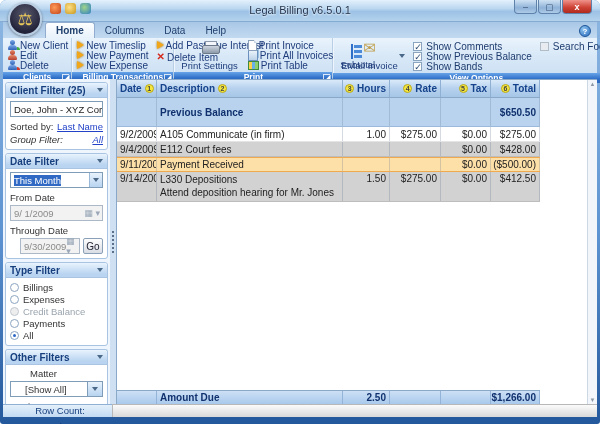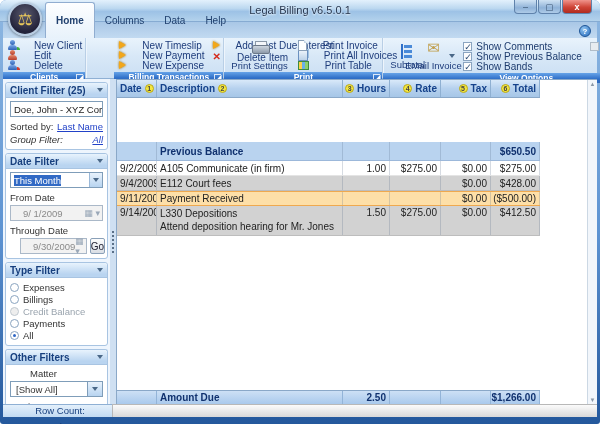--- a/index.html
+++ b/index.html
@@ -27,38 +27,38 @@
   .title-text{position:absolute;top:4px;left:0;right:0;text-align:center;
     font-size:11px;color:#26364f;text-shadow:0 1px 2px rgba(255,255,255,.9);}
   .winbtns{position:absolute;top:0;right:8px;display:flex;}
   .winbtn{height:14px;border:1px solid #5f82ab;border-top:none;display:flex;align-items:center;
     justify-content:center;font-size:9px;color:#fff;border-radius:0 0 4px 4px;margin-left:1px;}
   .btn-min,.btn-max{width:23px;background:linear-gradient(180deg,#cfe2f3,#8fb2d8 60%,#aecbe8);color:#37516f;}
   .btn-close{width:30px;background:linear-gradient(180deg,#f0948c,#cf4437 55%,#b02a1e);font-weight:bold;}
   
   .tabrow{position:absolute;top:22px;left:3px;right:3px;height:16px;
     background:linear-gradient(180deg,#a9c7e6,#c2daf1);display:flex;align-items:flex-end;padding-left:42px;}
-  .tab{padding:12px 10px;font-size:10px;color:#20406e;cursor:default;}
+  .tab{padding:2px 10px;font-size:10px;color:#20406e;cursor:default;}
   .tab.active{background:linear-gradient(180deg,#fdfeff,#e8f2fb);border:1px solid #90add0;border-bottom:none;
     border-radius:3px 3px 0 0;font-weight:bold;}
   .helpbtn{position:absolute;right:6px;top:3px;width:12px;height:12px;border-radius:50%;
     background:radial-gradient(circle at 35% 30%,#8fc3f0,#2a6fc0);color:#fff;font-size:8px;font-weight:bold;
     display:flex;align-items:center;justify-content:center;border:1px solid #1d5496;}
   
   .ribbon{position:absolute;top:38px;left:3px;right:3px;height:41px;
     background:linear-gradient(180deg,#e9f3fc 0%,#d8e8f7 45%,#cbdff3 100%);
     border-bottom:1px solid #8fb0d4;display:flex;}
   .rgroup{display:flex;flex-direction:column;border-right:1px solid #b9cfe6;box-shadow:1px 0 0 #eef5fc;}
   .rgroup-body{flex:1;display:flex;padding:1px 3px 0 3px;}
   .rgroup-bar{height:11px;background:linear-gradient(180deg,#66a3e8,#2f6fc8 60%,#2a66bd);
     color:#fff;font-size:8.5px;font-weight:bold;display:flex;align-items:center;justify-content:center;position:relative;}
   .dlaunch{position:absolute;right:2px;top:2px;width:7px;height:7px;border:1px solid rgba(255,255,255,.8);
     border-right:none;border-bottom:none;font-size:6px;line-height:5px;color:#fff;text-align:right;}
   .smallbtns{display:flex;flex-direction:column;justify-content:space-between;padding:1px 0 2px 2px;}
-  .sbtn{display:flex;align-items:center;gap:16px;height:10px;white-space:nowrap;color:#1e3c7b;cursor:default;text-align:right;}
+  .sbtn{display:flex;align-items:center;gap:2px;height:10px;white-space:nowrap;color:#1e3c7b;cursor:default;text-align:right;}
   .bigbtn{display:flex;flex-direction:column;align-items:center;justify-content:space-between;
     padding:2px 4px 1px 4px;color:#1e3c7b;white-space:nowrap;}
   .bigbtn .lbl{font-size:9.5px;}
   
   .icon-person{position:relative;width:10px;height:10px;display:inline-block;}
   .icon-person::before{content:"";position:absolute;left:2px;top:0;width:5px;height:5px;border-radius:50%;}
   .icon-person::after{content:"";position:absolute;left:0;top:5px;width:9px;height:5px;border-radius:4px 4px 1px 1px;}
   .p-blue::before,.p-blue::after{background:linear-gradient(180deg,#7aa8e8,#2f62b4);}
   .p-dot::after{box-shadow:4px 1px 0 -1px #3fae3f;}
   .p-edit::before,.p-edit::after{background:linear-gradient(180deg,#e88a6a,#b43f2f);}
@@ -97,50 +97,50 @@
   .pbody{padding:3px 4px 4px 4px;}
   .combo{height:16px;background:#fff;border:1px solid #7f9db9;display:flex;align-items:center;
     justify-content:space-between;padding-left:3px;font-size:9.5px;color:#222;overflow:hidden;white-space:nowrap;}
   .combo .arrowbox{width:13px;height:100%;flex:0 0 13px;background:linear-gradient(180deg,#e8f2fc,#b8d4f0);
     border-left:1px solid #9ab8d8;display:flex;align-items:center;justify-content:center;}
   .kv{display:flex;justify-content:space-between;margin-top:4px;font-size:9.5px;color:#333;}
   .link{color:#2242c8;text-decoration:underline;}
   .sel{background:#316ac5;color:#fff;}
   .flabel{margin:4px 0 2px 0;color:#333;font-size:9.5px;}
   .dfield{height:16px;background:#f2f2f2;border:1px solid #aab8c8;display:flex;align-items:center;
-    justify-content:space-between;padding:0 2px 0 12px;color:#8a8a8a;font-size:9.5px;}
+    justify-content:space-between;padding:0 2px 0 3px;color:#8a8a8a;font-size:9.5px;}
   .cal{color:#9aa8b8;font-size:9px;}
   .gobtn{height:16px;width:20px;margin-left:3px;background:linear-gradient(180deg,#fdfdfd,#d8dde4);
     border:1px solid #8aa0b8;border-radius:2px;display:flex;align-items:center;justify-content:center;color:#223;}
   .daterow{display:flex;align-items:center;margin-left:10px;}
   .radio{display:flex;align-items:center;gap:4px;height:12px;font-size:9.5px;color:#333;}
   .rdot{width:9px;height:9px;border-radius:50%;border:1px solid #8aa4c0;background:#fff;position:relative;}
   .rdot.on::after{content:"";position:absolute;left:2px;top:2px;width:3px;height:3px;border-radius:50%;background:#2f67c5;}
   .radio.dis{color:#9aa4ae;} .radio.dis .rdot{border-color:#c0c8d0;background:#eee;}
   .ddrow{display:flex;height:16px;}
-  .ddfield{flex:1;background:#fff;border:1px solid #7f9db9;display:flex;align-items:center;padding-left:5px;color:#333;font-size:9.5px;}
+  .ddfield{flex:1;background:#fff;border:1px solid #7f9db9;display:flex;align-items:center;padding-left:14px;color:#333;font-size:9.5px;}
   .ddbtn{width:15px;background:linear-gradient(180deg,#e8f2fc,#b8d4f0);border:1px solid #7f9db9;border-left:none;
     display:flex;align-items:center;justify-content:center;}
   
   .splitter{width:6px;background:#cfe0f2;position:relative;}
   .splitter::before{content:"";position:absolute;left:2px;top:152px;height:22px;width:2px;
     background:repeating-linear-gradient(180deg,#5a7088 0 2px,transparent 2px 4px);}
   
   .gridpane{flex:1;position:relative;background:#fff;border-top:1px solid #8aa8c8;border-left:1px solid #8aa8c8;overflow:hidden;}
   .tbl{position:absolute;left:0;top:0;width:423px;}
   .trow{display:flex;width:423px;}
   .cell{border-right:1px solid rgba(90,110,140,.25);padding:0 3px;display:flex;align-items:center;overflow:hidden;white-space:nowrap;}
   .c-date{width:40px;} .c-desc{width:186px;} .c-hours{width:47px;justify-content:flex-end;}
   .c-rate{width:51px;justify-content:flex-end;} .c-tax{width:50px;justify-content:flex-end;} .c-total{width:49px;justify-content:flex-end;}
   .hdr{height:18px;background:linear-gradient(180deg,#d9e9f9,#b6d1ee 50%,#a6c6e7);border-bottom:1px solid #8aa8c8;
     font-weight:bold;color:#15428b;}
   .hdr .cell{border-right:1px solid #8fb0d2;gap:3px;}
   .badge{width:9px;height:9px;border-radius:50%;background:#f5e73e;border:1px solid #b8a820;font-size:7px;
     font-weight:bold;color:#444;display:flex;align-items:center;justify-content:center;flex:0 0 9px;}
-  .r-prev{height:19px;background:#b9d3ef;border-bottom:1px solid #9cb8da;color:#10316e;margin-top:44px;}
+  .r-prev{height:29px;background:#b9d3ef;border-bottom:1px solid #9cb8da;color:#10316e;}
   .r-prev .c-desc,.r-prev .c-total{font-weight:bold;}
   .r-white{height:15px;background:#fff;border-bottom:1px solid #e4e4e4;color:#222;}
   .r-gray{height:15px;background:#d2d2d2;border-bottom:1px solid #bdbdbd;color:#222;}
   .r-orange{height:15px;background:#fddfa8;border-top:1px solid #efa94f;border-bottom:1px solid #efa94f;color:#222;}
   .r-tall{height:30px;}
   .r-tall .cell{align-items:flex-start;padding-top:1px;}
   .desc2{display:block;line-height:13px;}
   .tfoot{position:absolute;bottom:0;left:0;width:423px;height:14px;display:flex;
     background:linear-gradient(180deg,#cde0f5,#a9c9ec);border-top:1px solid #8aa8c8;font-weight:bold;color:#10316e;}
   .tfoot .cell{border-right:1px solid #93b4d8;}
@@ -200,21 +200,21 @@
             <span>Delete</span>
           </div>
         </div>
       </div>
       <div class="rgroup-bar">
         <span>Clients</span>
         <span class="dlaunch">◢</span>
       </div>
     </div>
 
-    <div class="rgroup" style="width:138px;padding-left:28px;">
+    <div class="rgroup" style="width:102px;">
       <div class="rgroup-body" style="gap:6px;">
         <div class="smallbtns">
           <div class="sbtn">
             <span class="icon-goldarrow"></span>
             <span>New Timeslip</span>
           </div>
           <div class="sbtn">
             <span class="icon-goldarrow"></span>
             <span>New Payment</span>
           </div>
@@ -362,25 +362,25 @@
       </div>
 
       <div class="panel">
         <div class="phead">
           <span>Type Filter</span>
           <span class="tri-down"></span>
         </div>
         <div class="pbody">
           <div class="radio">
             <span class="rdot"></span>
-            <span>Expenses</span>
+            <span>Billings</span>
           </div>
           <div class="radio">
             <span class="rdot"></span>
-            <span>Billings</span>
+            <span>Expenses</span>
           </div>
           <div class="radio dis">
             <span class="rdot"></span>
             <span>Credit Balance</span>
           </div>
           <div class="radio">
             <span class="rdot"></span>
             <span>Payments</span>
           </div>
           <div class="radio">

